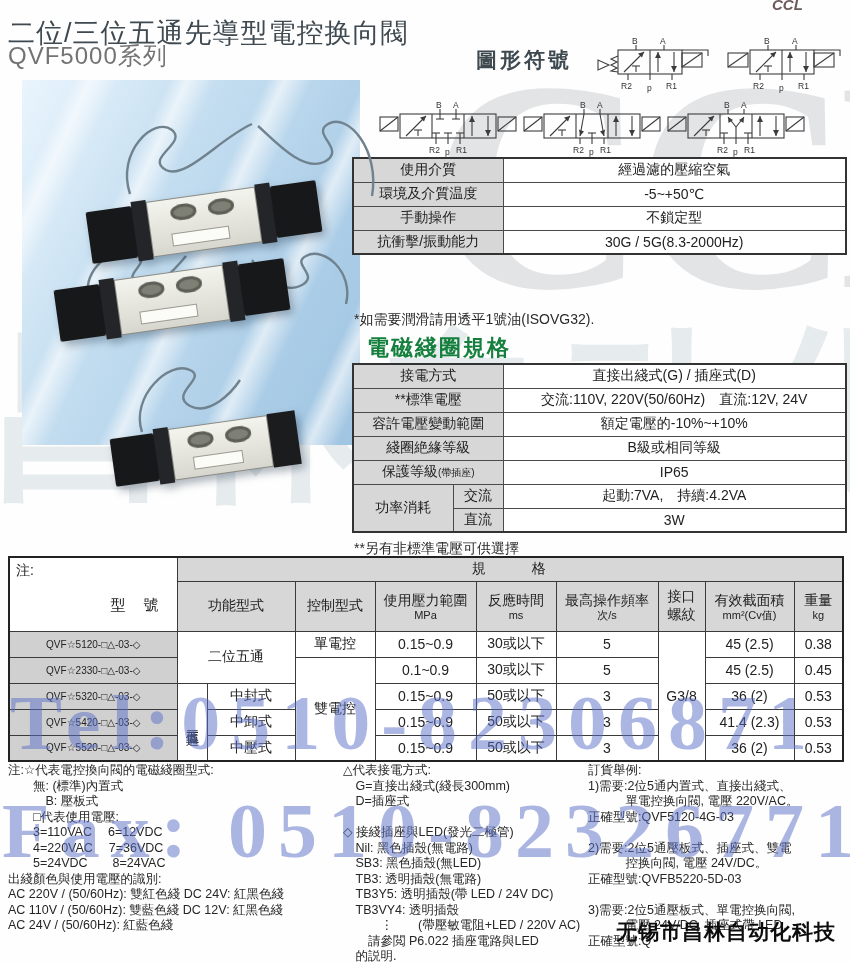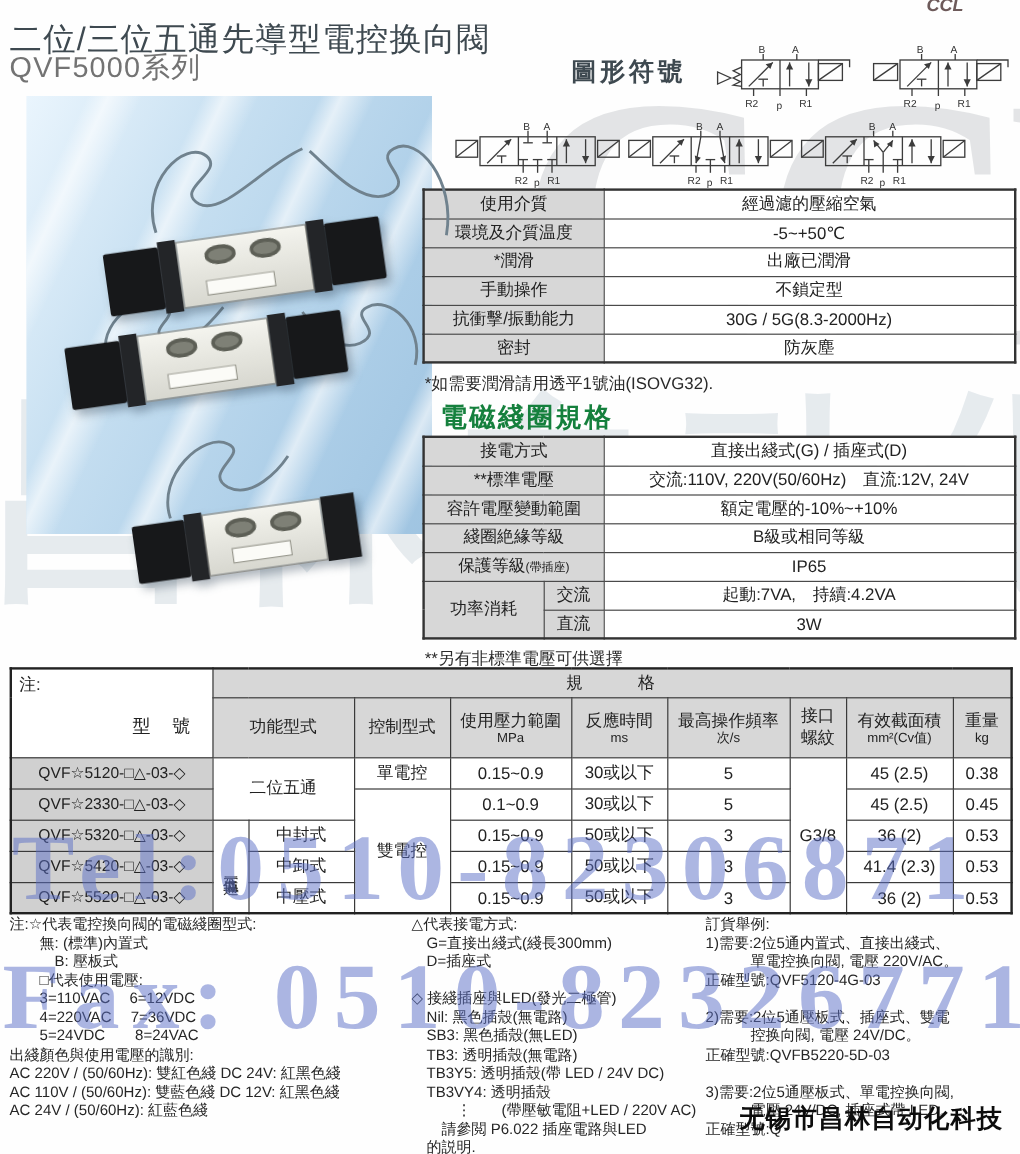--- a/index.html
+++ b/index.html
@@ -74,21 +74,21 @@
   .small-suffix { font-size:10px; }
   .footnote { position:absolute; z-index:1; font-size:14px; color:#2a2a2a; }
   .coil-heading { position:absolute; left:351px; top:333px; z-index:1;
     font-size:22px; font-weight:bold; color:#15803d; letter-spacing:2px;margin-left:16px; }
 
   
   .main-table { position:absolute; left:8px; top:556px; border:2px solid #222; }
   .main-table td { border:1px solid #3a3a3a; font-size:14px; text-align:center;
     background:#fff; padding:1px 2px; height:26px; }
   .main-table td.gray { background:#d7d7d7; }
-  .main-table td.model { background:#d0d0d0; font-size:13px; }
+  .main-table td.model { background:#d0d0d0; font-size:10px; }
   .main-table tr.h td { height:24px; }
   .main-table tr.h2 td { height:50px; }
   .spec-span { letter-spacing:46px; padding-left:46px !important; font-size:15px; }
   .cell-notemodel { position:relative; background:#fff !important; }
   .note-lab { position:absolute; left:6px; top:4px; font-size:14px; }
   .model-lab { position:absolute; left:0; right:0; top:38px; text-align:right;
     letter-spacing:18px; padding-left:18px; font-size:15px; }
   .unit { font-size:11px; line-height:11px; }
   td.vert { writing-mode:vertical-lr; text-orientation:upright;
     letter-spacing:1px; font-size:13px; padding:0 !important; }
@@ -354,34 +354,26 @@
   <tbody>
       <tr>
         <td class="lbl">使用介質</td>
         <td>經過濾的壓縮空氣</td>
       </tr>
   <tr>
         <td class="lbl">環境及介質温度</td>
         <td>-5~+50℃</td>
       </tr>
   <tr>
-        <td class="lbl">*潤滑</td>
-        <td>出廠已潤滑</td>
-      </tr>
-  <tr>
         <td class="lbl">手動操作</td>
         <td>不鎖定型</td>
       </tr>
   <tr>
         <td class="lbl">抗衝擊/振動能力</td>
         <td>30G / 5G(8.3-2000Hz)</td>
-      </tr>
-  <tr>
-        <td class="lbl">密封</td>
-        <td>防灰塵</td>
       </tr>
 </tbody>
   </table>
 <div class="footnote" style="left:354px;top:311px">*如需要潤滑請用透平1號油(ISOVG32).</div>
 
 <div class="coil-heading">電磁綫圈規格</div>
 <table class="t2">
   <colgroup>
       <col style="width:100px">
       <col style="width:50px">

